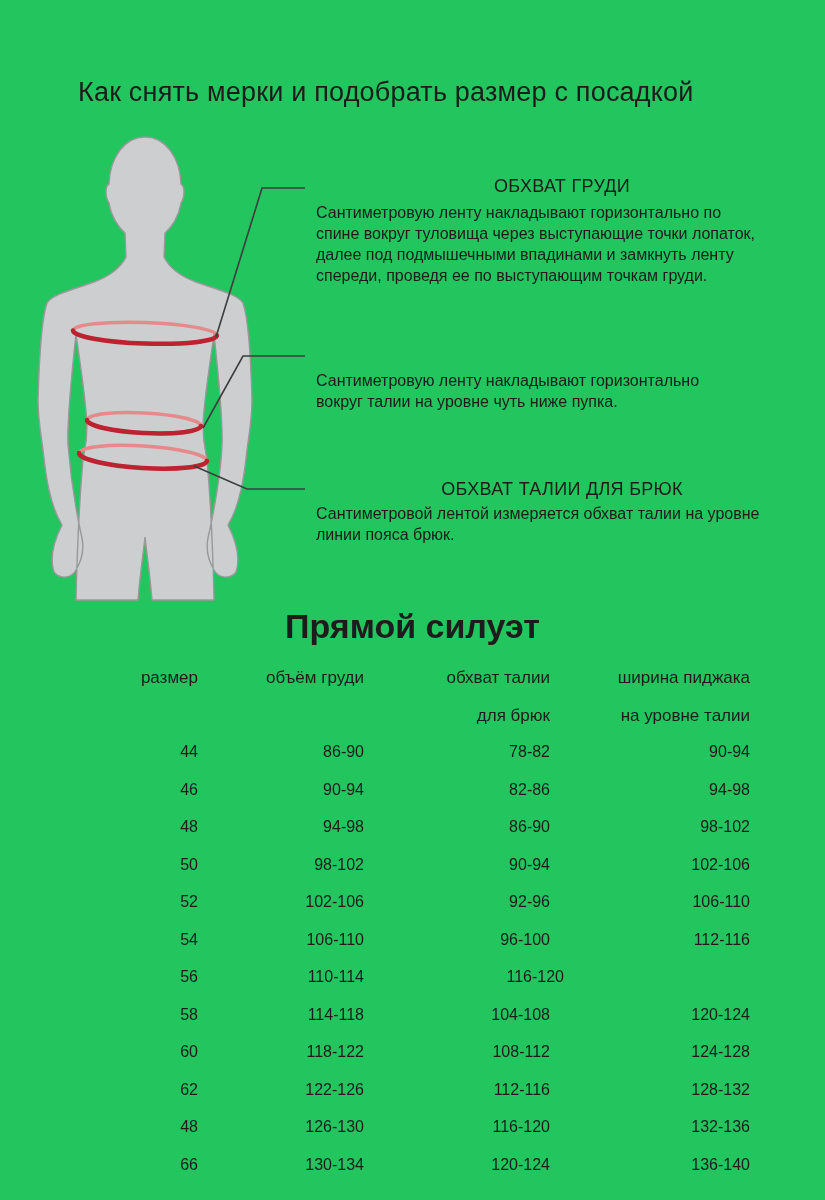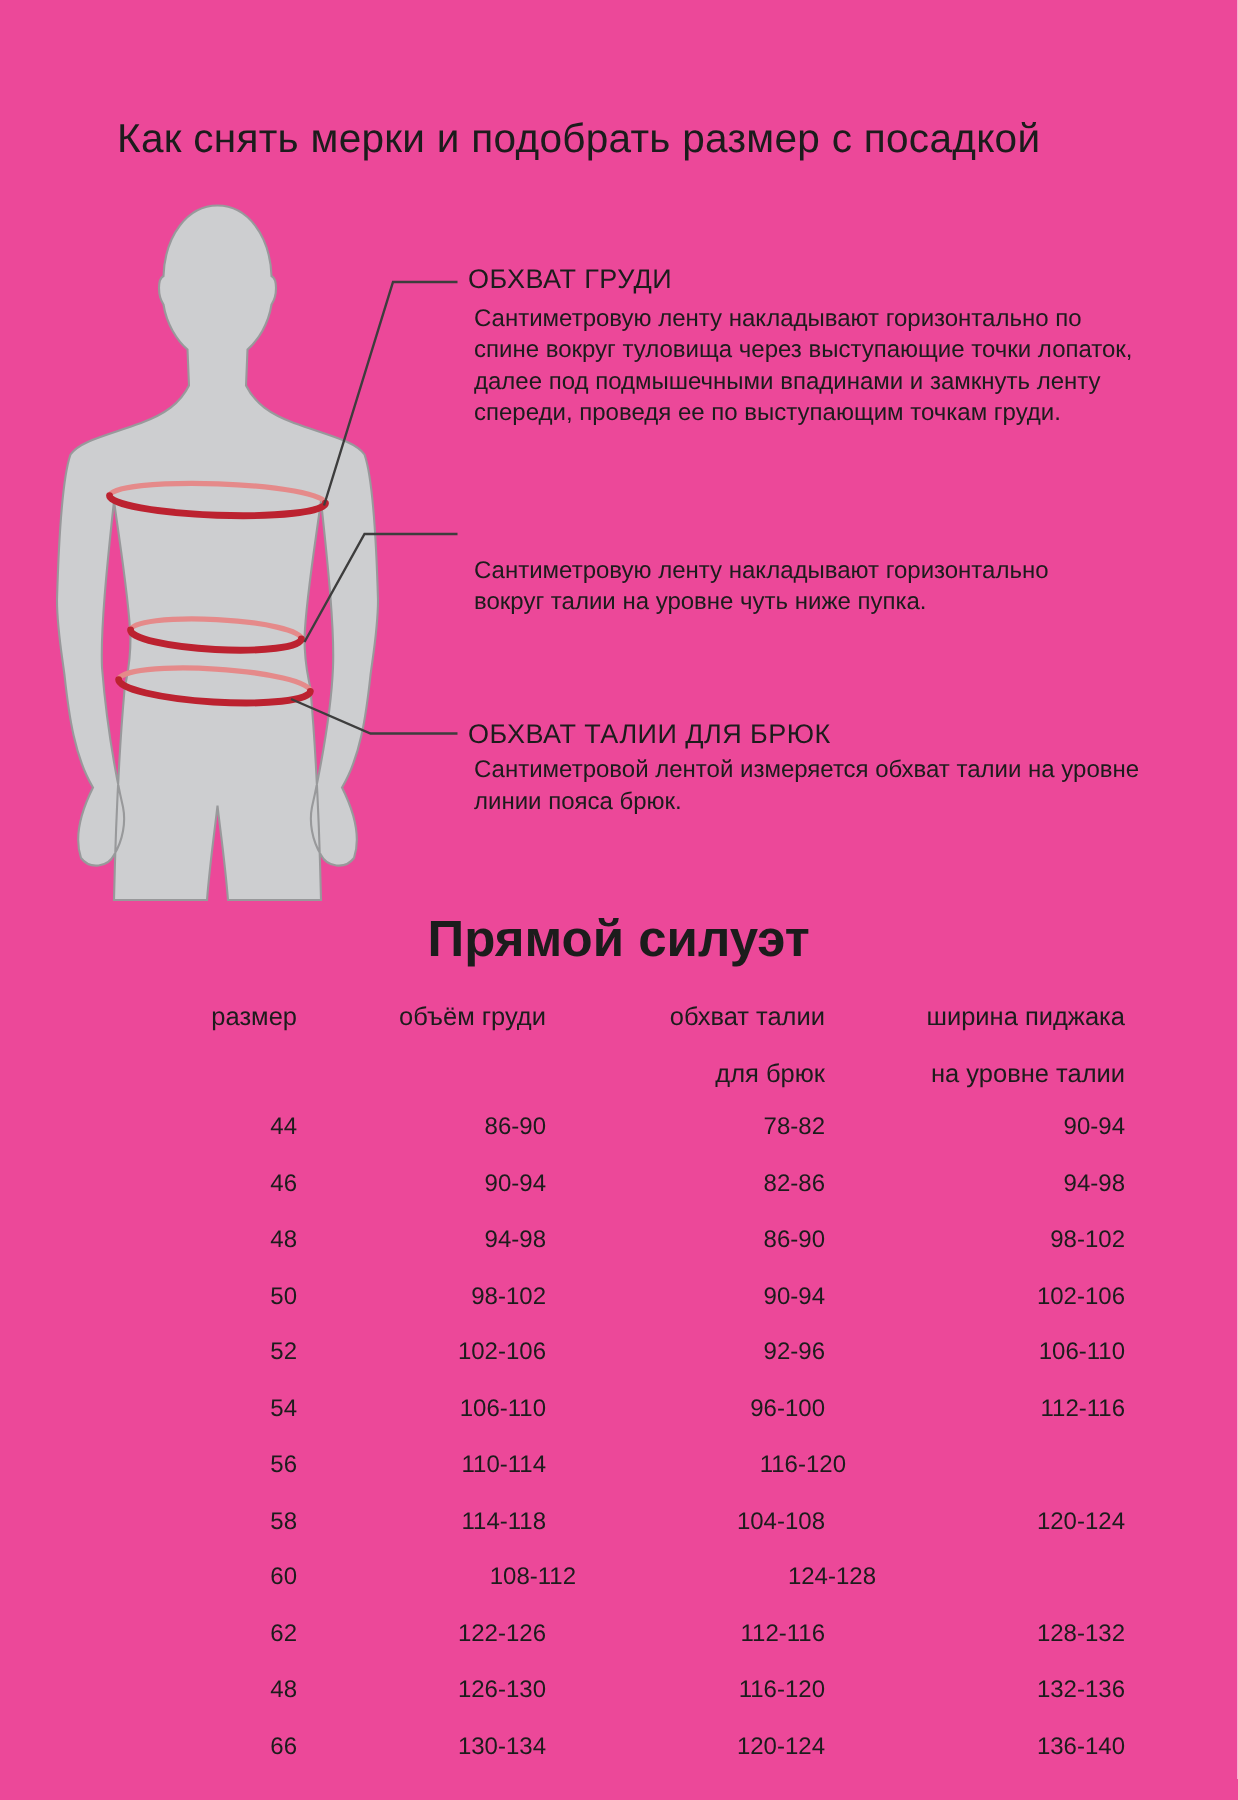--- a/index.html
+++ b/index.html
@@ -1,30 +1,30 @@
 <!DOCTYPE html>
 <html><head>
 <meta charset="utf-8">
 <style>
   html,body{margin:0;padding:0;background:#ffffff;}
   .page{
-    position:relative;width:825px;height:1200px;background:#ec4899;overflow:hidden;
+    position:relative;width:825px;height:1200px;background:#22c55e;overflow:hidden;
     font-family:"Liberation Sans", sans-serif;color:#1c1c1c;
   }
   .page-title{
     position:absolute;left:78px;top:76px;font-size:27px;line-height:32px;
     font-weight:400;letter-spacing:.2px;white-space:nowrap;
   }
   .figure-svg{position:absolute;left:0;top:0;width:825px;height:620px;}
   .figure-svg .body-path{stroke:#98999b;stroke-width:1.4;}
   .figure-svg .band-light{fill:none;stroke-width:3.5;}
   .figure-svg .band-dark{fill:none;stroke-width:4.6;stroke-linecap:round;}
   .figure-svg polyline{fill:none;stroke-width:1.6;}
   .measure-block{position:absolute;left:312px;width:500px;}
-  .m-head{font-size:18px;line-height:20px;font-weight:400;letter-spacing:.3px;white-space:nowrap;}
+  .m-head{font-size:18px;line-height:20px;font-weight:400;letter-spacing:.3px;white-space:nowrap;text-align:center;}
   .m-desc{font-size:16px;line-height:21px;white-space:pre-line;}
   .m-desc.abs{position:absolute;left:316px;}
   .table-title{
     position:absolute;left:0;top:612px;width:825px;text-align:center;
     font-size:34px;line-height:28px;font-weight:700;
   }
   .t-row{display:flex;position:relative;}
   .t-row > div{text-align:right;}
   .c1{width:130px}.c2{width:166px}.c3{width:186px}.c4{width:200px}
   .thead-row{font-size:17px;line-height:20px;}
@@ -180,20 +180,21 @@
       <div class="c4">116-120</div>
     </div>
       <div class="t-row">
       <div class="c1">58</div>
       <div class="c2">114-118</div>
       <div class="c3">104-108</div>
       <div class="c4">120-124</div>
     </div>
       <div class="t-row">
       <div class="c1">60</div>
+      <div class="c2">118-122</div>
       <div class="c3">108-112</div>
       <div class="c4">124-128</div>
     </div>
       <div class="t-row">
       <div class="c1">62</div>
       <div class="c2">122-126</div>
       <div class="c3">112-116</div>
       <div class="c4">128-132</div>
     </div>
       <div class="t-row">

